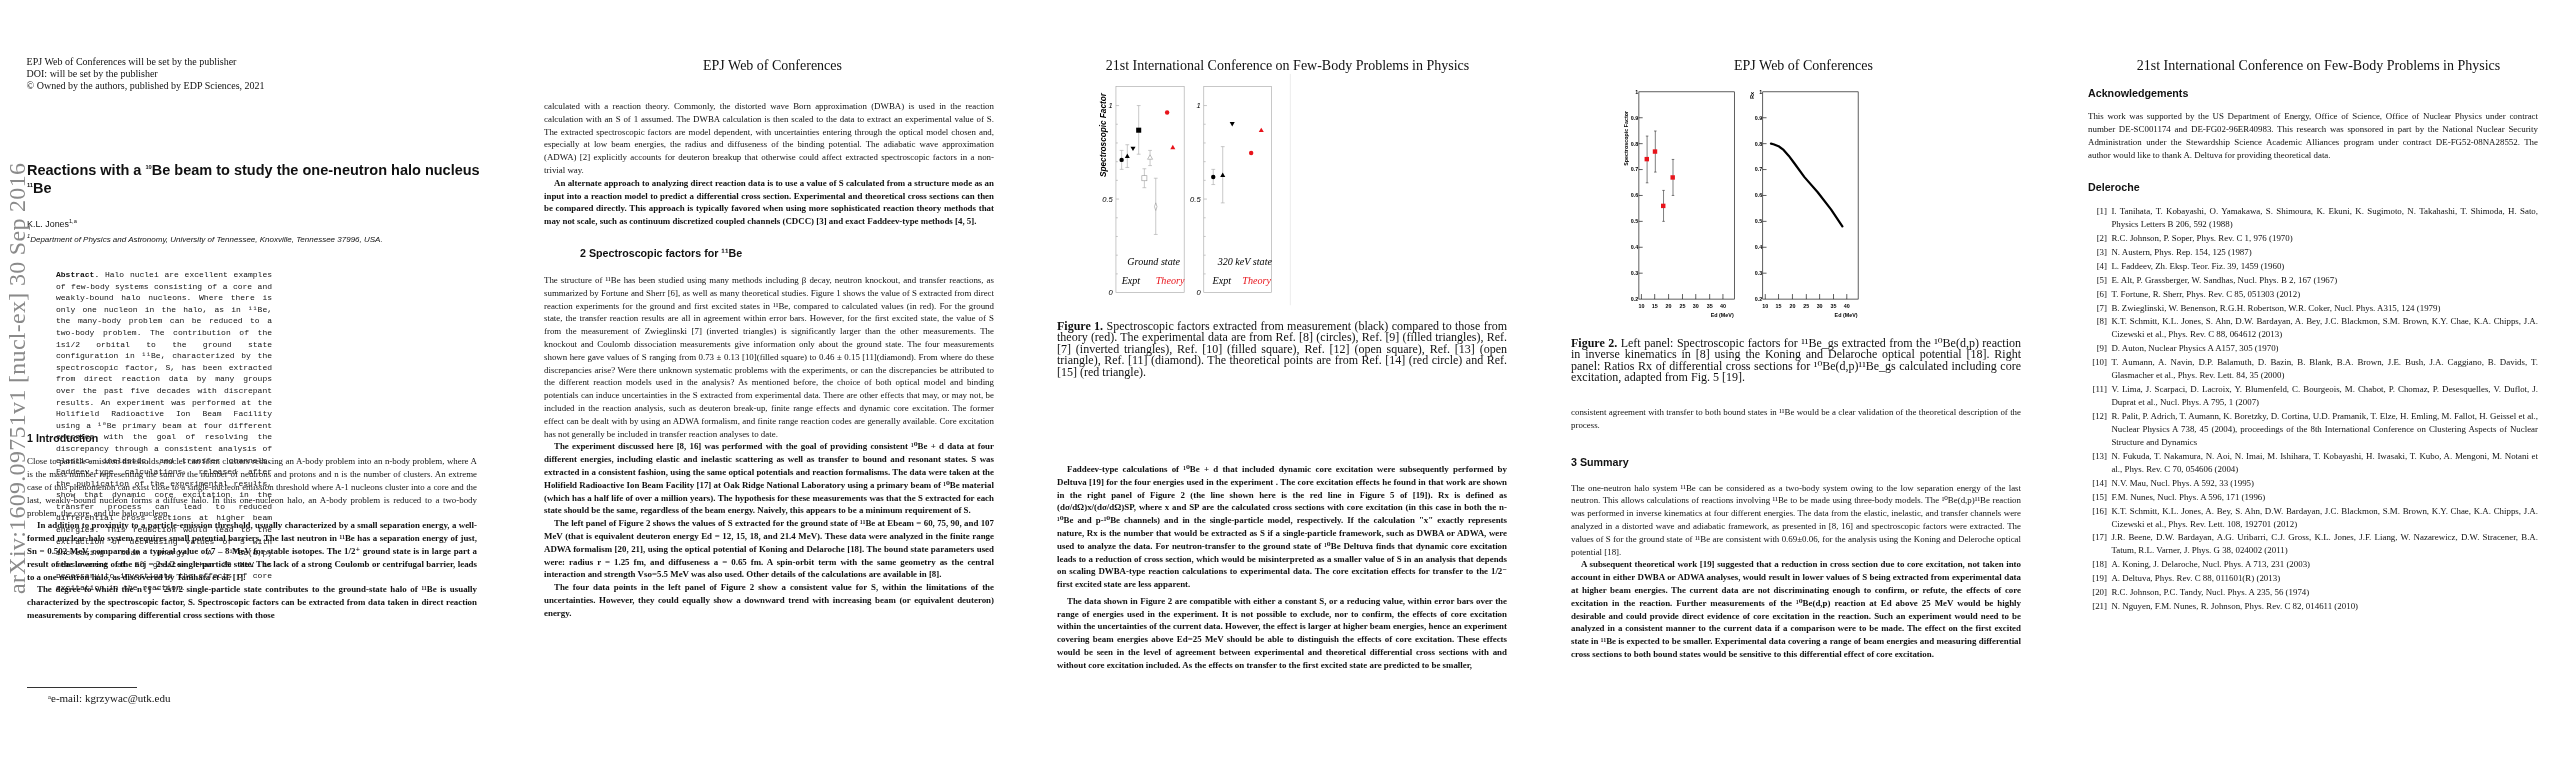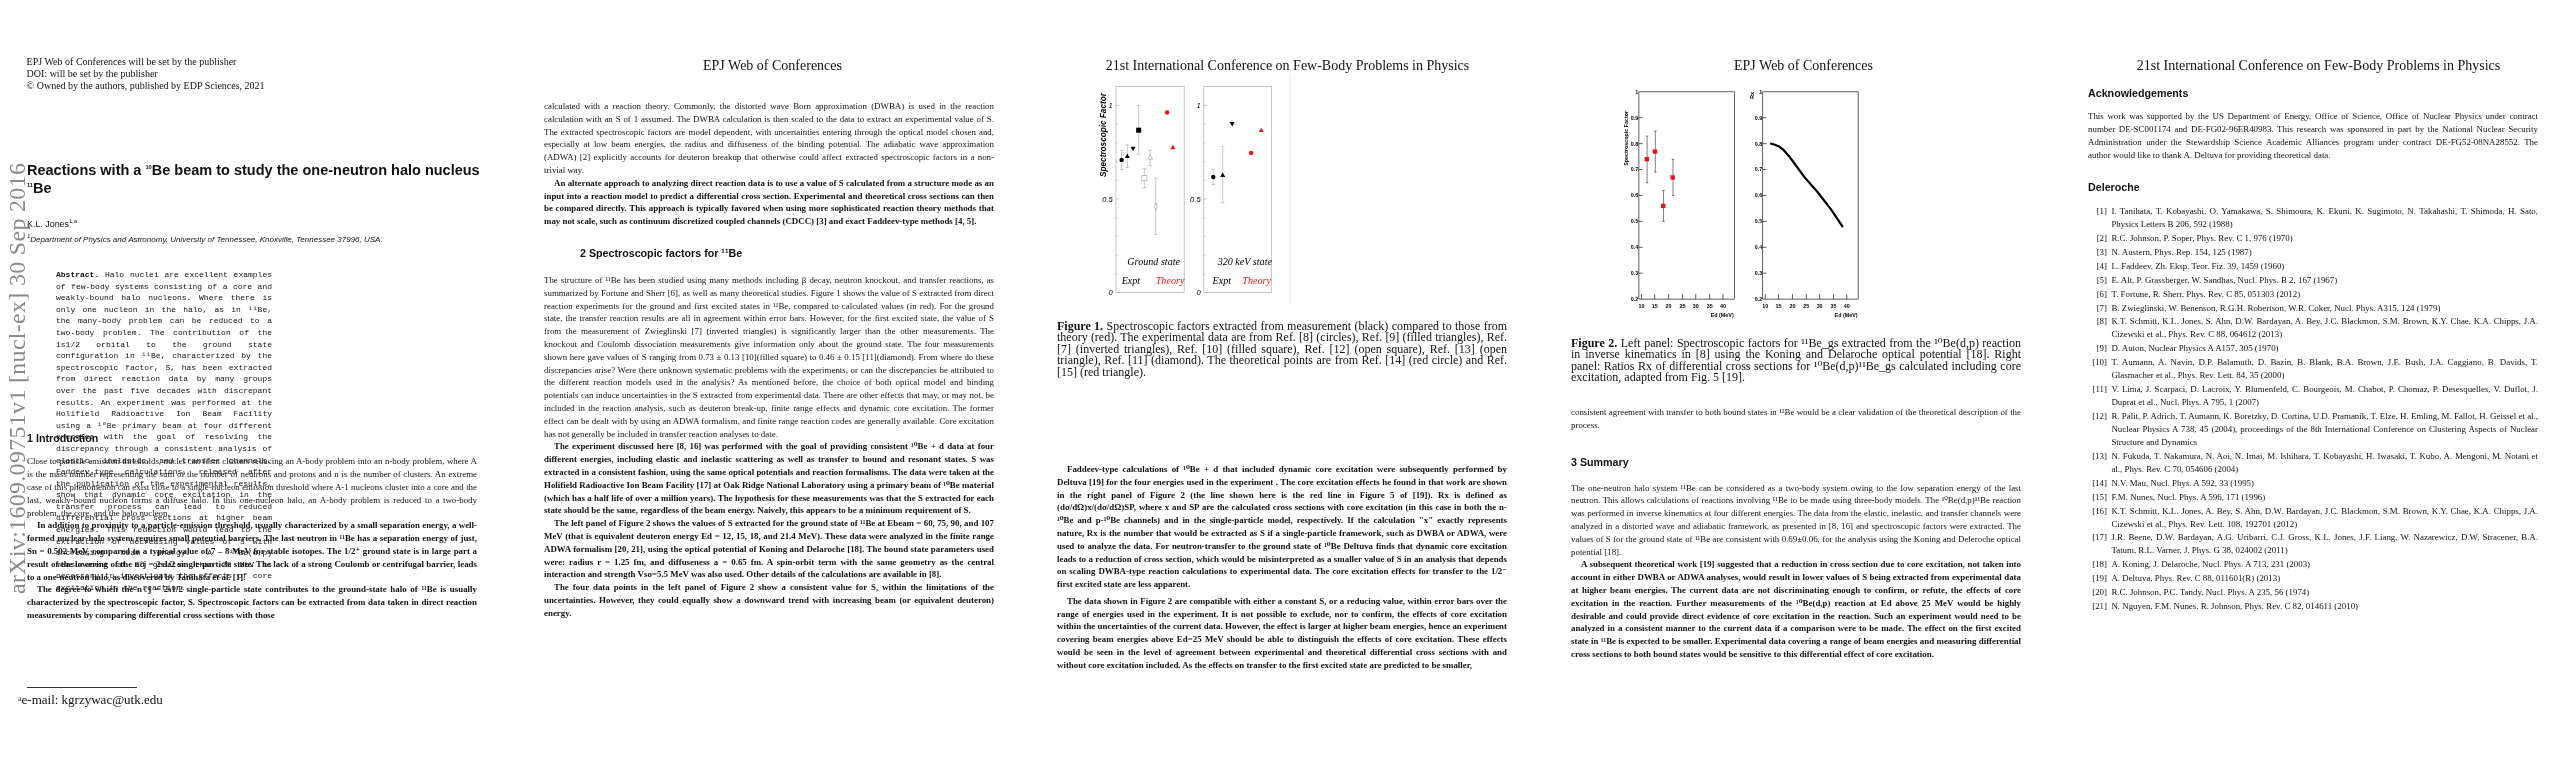--- a/index.html
+++ b/index.html
@@ -16,21 +16,21 @@
            font-weight: bold; font-size: 14.5px; line-height: 17.7px; }
   .author { position: absolute; left: 27px; top: 219px; font-family: "Liberation Sans", sans-serif; font-size: 8.9px; }
   .affil { position: absolute; left: 27px; top: 235px; font-family: "Liberation Sans", sans-serif; font-style: italic; font-size: 8px; }
   .abstract { position: absolute; left: 56px; top: 269px; width: 216px; font-size: 8px; line-height: 11.6px; text-align: justify; font-family: Liberation Mono, monospace; }
   .abstract b { font-weight: bold; }
   p.body { font-size: 8.9px; line-height: 12.8px; text-align: justify; }
   p.indent { text-indent: 10px; font-weight: bold; }
   h2.sec { font-family: Liberation Sans, sans-serif; font-weight: bold; font-size: 10.7px; }
   sup { font-size: 5.7px; vertical-align: super; line-height: 0; }
   .footrule { position: absolute; left: 27px; width: 110px; border-top: 0.6px solid #333; }
-  .footnote { position: absolute; left: 18px; font-size: 13px; }
+  .footnote { position: absolute; left: 48px; font-size: 11px; }
   .caption { font-size: 12px; line-height: 11.4px; text-align: justify; }
   .caption b { font-weight: bold; }
   .reflist { list-style: none; }
   .reflist li { position: relative; padding-left: 23.4px; font-size: 8.9px; line-height: 13px; margin-bottom: 0.9px; text-align: justify; }
   .reflist li .num { position: absolute; left: 0; width: 19px; text-align: right; }
   svg text { font-family: "Liberation Sans", sans-serif; }
   .serif-t { font-family: "Liberation Serif", serif; }
 </style>
 </head>
 <body>

